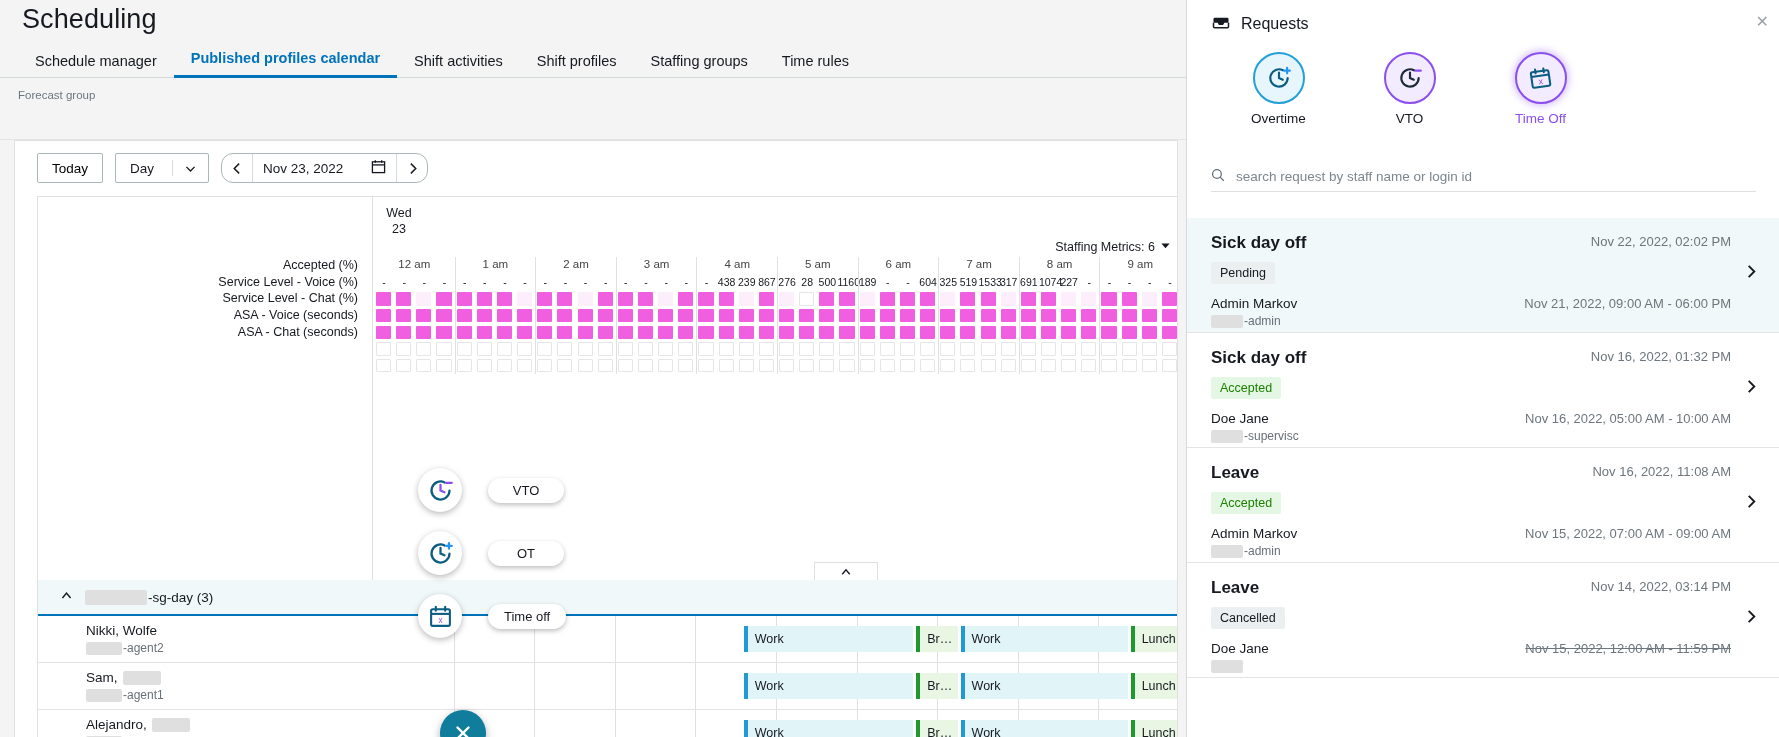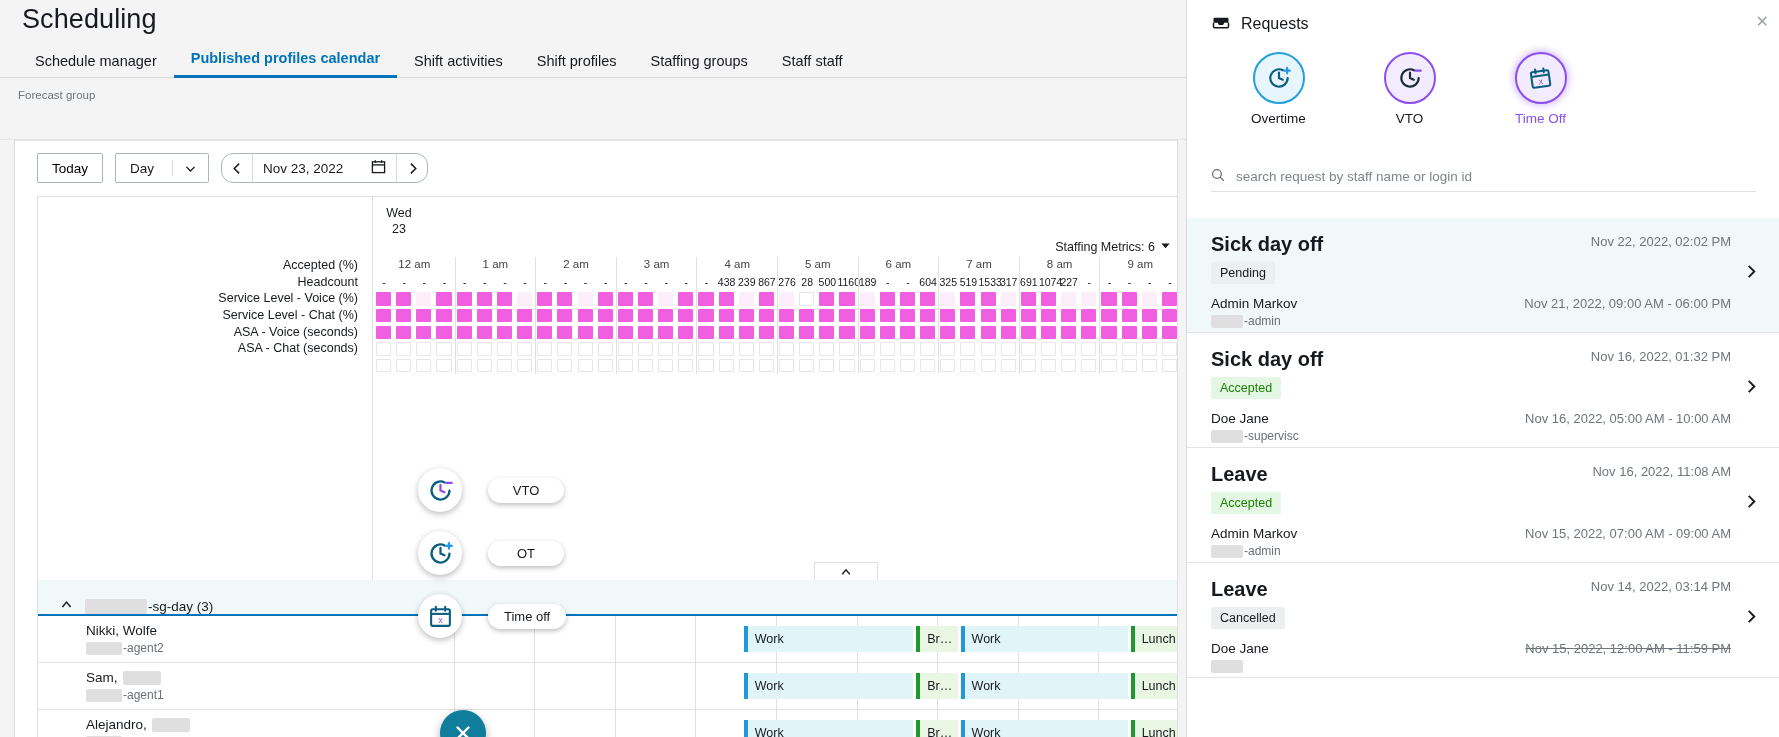--- a/index.html
+++ b/index.html
@@ -126,21 +126,21 @@
     position:absolute; left:440px; top:0; width:64px; height:18px;
     background:#fff; border:1px solid #e0e0e0; border-bottom:none;
     display:flex; align-items:center; justify-content:center;
     font-size:11px; color:#16191f; cursor:pointer;
   }
 
   
   #sched { position:absolute; left:0; top:383px; right:0; bottom:0; }
   .grp-row {
     position:relative; height:36px; background:#f1f8f9;
-    border-bottom:2px solid #0073bb; display:flex; align-items:flex-end;
+    border-bottom:2px solid #0073bb; display:flex; align-items:center;
   }
   .grp-row .chev { margin-left:22px; margin-right:12px; font-size:12px; color:#16191f; }
   .grp-row .name { font-size:13.5px; color:#16191f; }
   .agent-row { position:relative; height:47px; border-bottom:1px solid #e4e4e4; background:#fff; }
   .agent-name { position:absolute; left:48px; top:7px; font-size:13.5px; color:#16191f; }
   .agent-id { position:absolute; left:48px; top:25px; font-size:12px; color:#687078; }
   .lane { position:absolute; left:335px; top:0; right:0; bottom:0; }
   .shift {
     position:absolute; top:10px; height:26px;
     display:flex; align-items:center; font-size:12.5px; color:#16191f;
@@ -204,21 +204,21 @@
   #search-wrap .mag { color:#687078; font-size:13px; }
   #search-input {
     border:none; outline:none; font-family:"Liberation Sans", sans-serif;
     font-size:13.5px; color:#701a75; width:500px; background:transparent;
   }
   #search-input::placeholder { color:#7d868c; }
 
   #req-list { position:absolute; left:0; top:218px; width:100%; bottom:0; overflow:hidden; }
   .req-item { position:relative; height:115px; border-bottom:1px solid #e4e4e4; padding:0 24px; }
   .req-item.sel { background:#f1f8f9; }
-  .req-type-label { position:absolute; left:24px; top:15px; font-size:20px; font-weight:700; color:#16191f; }
+  .req-type-label { position:absolute; left:24px; top:15px; font-size:17px; font-weight:700; color:#16191f; }
   .req-date { position:absolute; right:48px; top:16px; font-size:13px; color:#6d767c; }
   .badge {
     position:absolute; left:24px; top:44px; height:22px; border-radius:2px;
     display:flex; align-items:center; padding:0 9px; font-size:12.5px;
   }
   .badge.pending { background:#eceff0; color:#16191f; }
   .badge.accepted { background:#e4f6e4; color:#1d8102; }
   .badge.cancelled { background:#eceff0; color:#16191f; }
   .req-person { position:absolute; left:24px; top:78px; font-size:13.5px; color:#16191f; }
   .req-login { position:absolute; left:24px; top:96px; font-size:12px; color:#687078; }
@@ -232,21 +232,21 @@
 <div id="main">
 
   <div id="header-band">
     <div id="page-title">Scheduling</div>
     <div id="tabs">
         <div class="tab">Schedule manager</div>
         <div class="tab active">Published profiles calendar</div>
         <div class="tab">Shift activities</div>
         <div class="tab">Shift profiles</div>
         <div class="tab">Staffing groups</div>
-        <div class="tab">Staff staff</div>
+        <div class="tab">Time rules</div>
       </div>
   </div>
 
   <div id="fg-row">
     <div id="fg-label">Forecast group</div>
     <div id="tz-text">| US/Eastern, UTC-05:00</div>
   </div>
 
   <div id="card">
 
@@ -298,21 +298,20 @@
         <span>Staffing Metrics: 6</span>
         <span>
           <svg width="11" height="11" viewBox="0 0 16 16">
               <polygon points="2,5 14,5 8,12" fill="#16191f"></polygon>
             </svg>
         </span>
       </div>
 
       <div id="metric-labels">
           <div class="metric-lbl">Accepted (%)</div>
-          <div class="metric-lbl">Headcount</div>
           <div class="metric-lbl">Service Level - Voice (%)</div>
           <div class="metric-lbl">Service Level - Chat (%)</div>
           <div class="metric-lbl">ASA - Voice (seconds)</div>
           <div class="metric-lbl">ASA - Chat (seconds)</div>
         </div>
       <div id="timeheader">
           <div class="hour-tick first" style="left: 0px; width: 80.6px;"><span>12 am</span></div>
           <div class="hour-tick" style="left: 80.6px; width: 80.6px;"><span>1 am</span></div>
           <div class="hour-tick" style="left: 161.2px; width: 80.6px;"><span>2 am</span></div>
           <div class="hour-tick" style="left: 241.8px; width: 80.6px;"><span>3 am</span></div>

